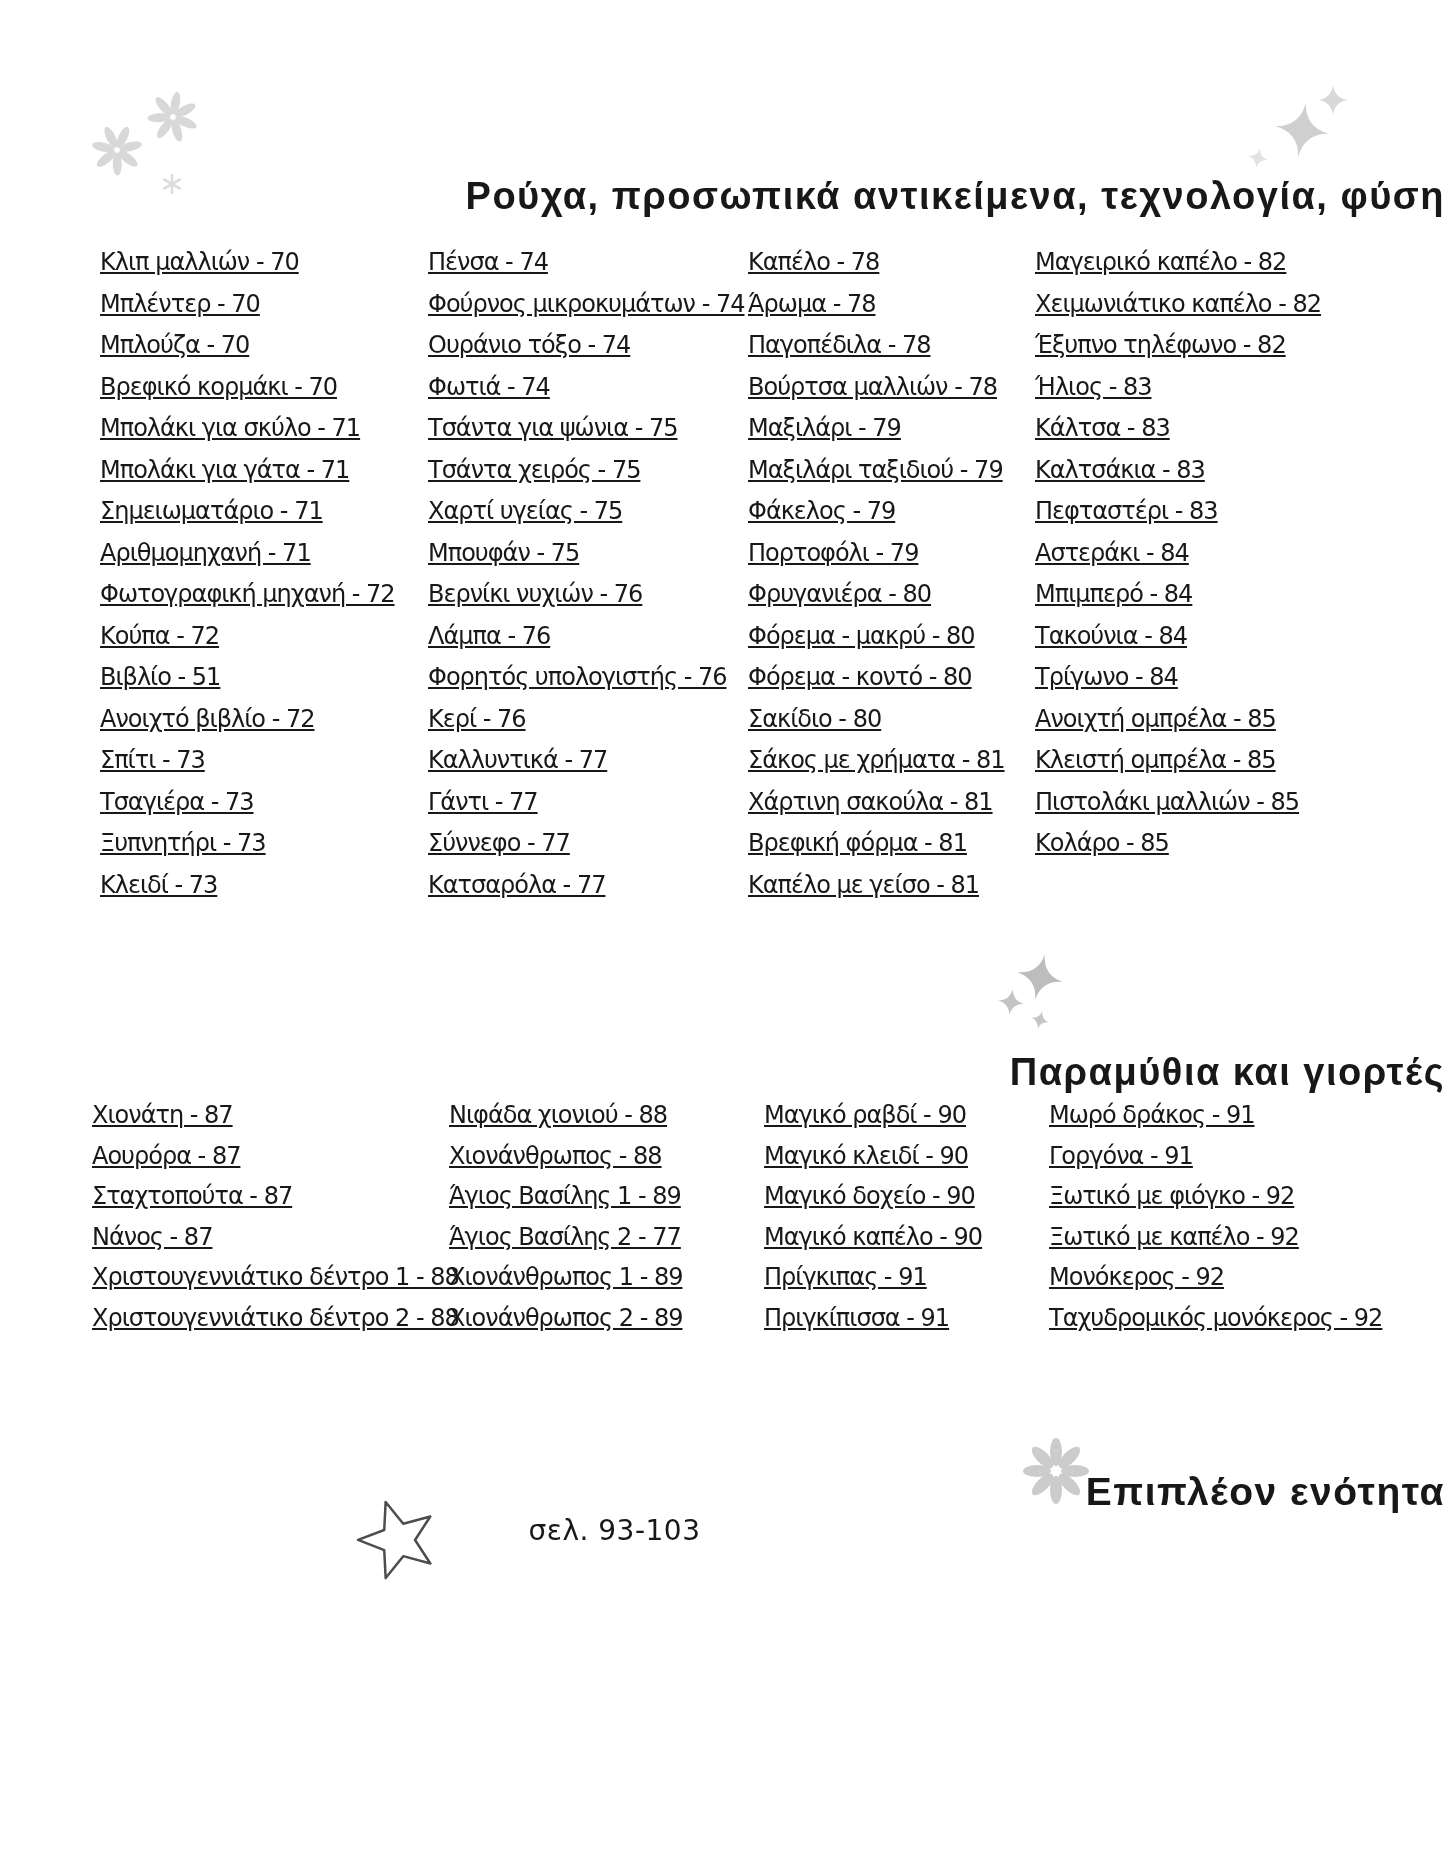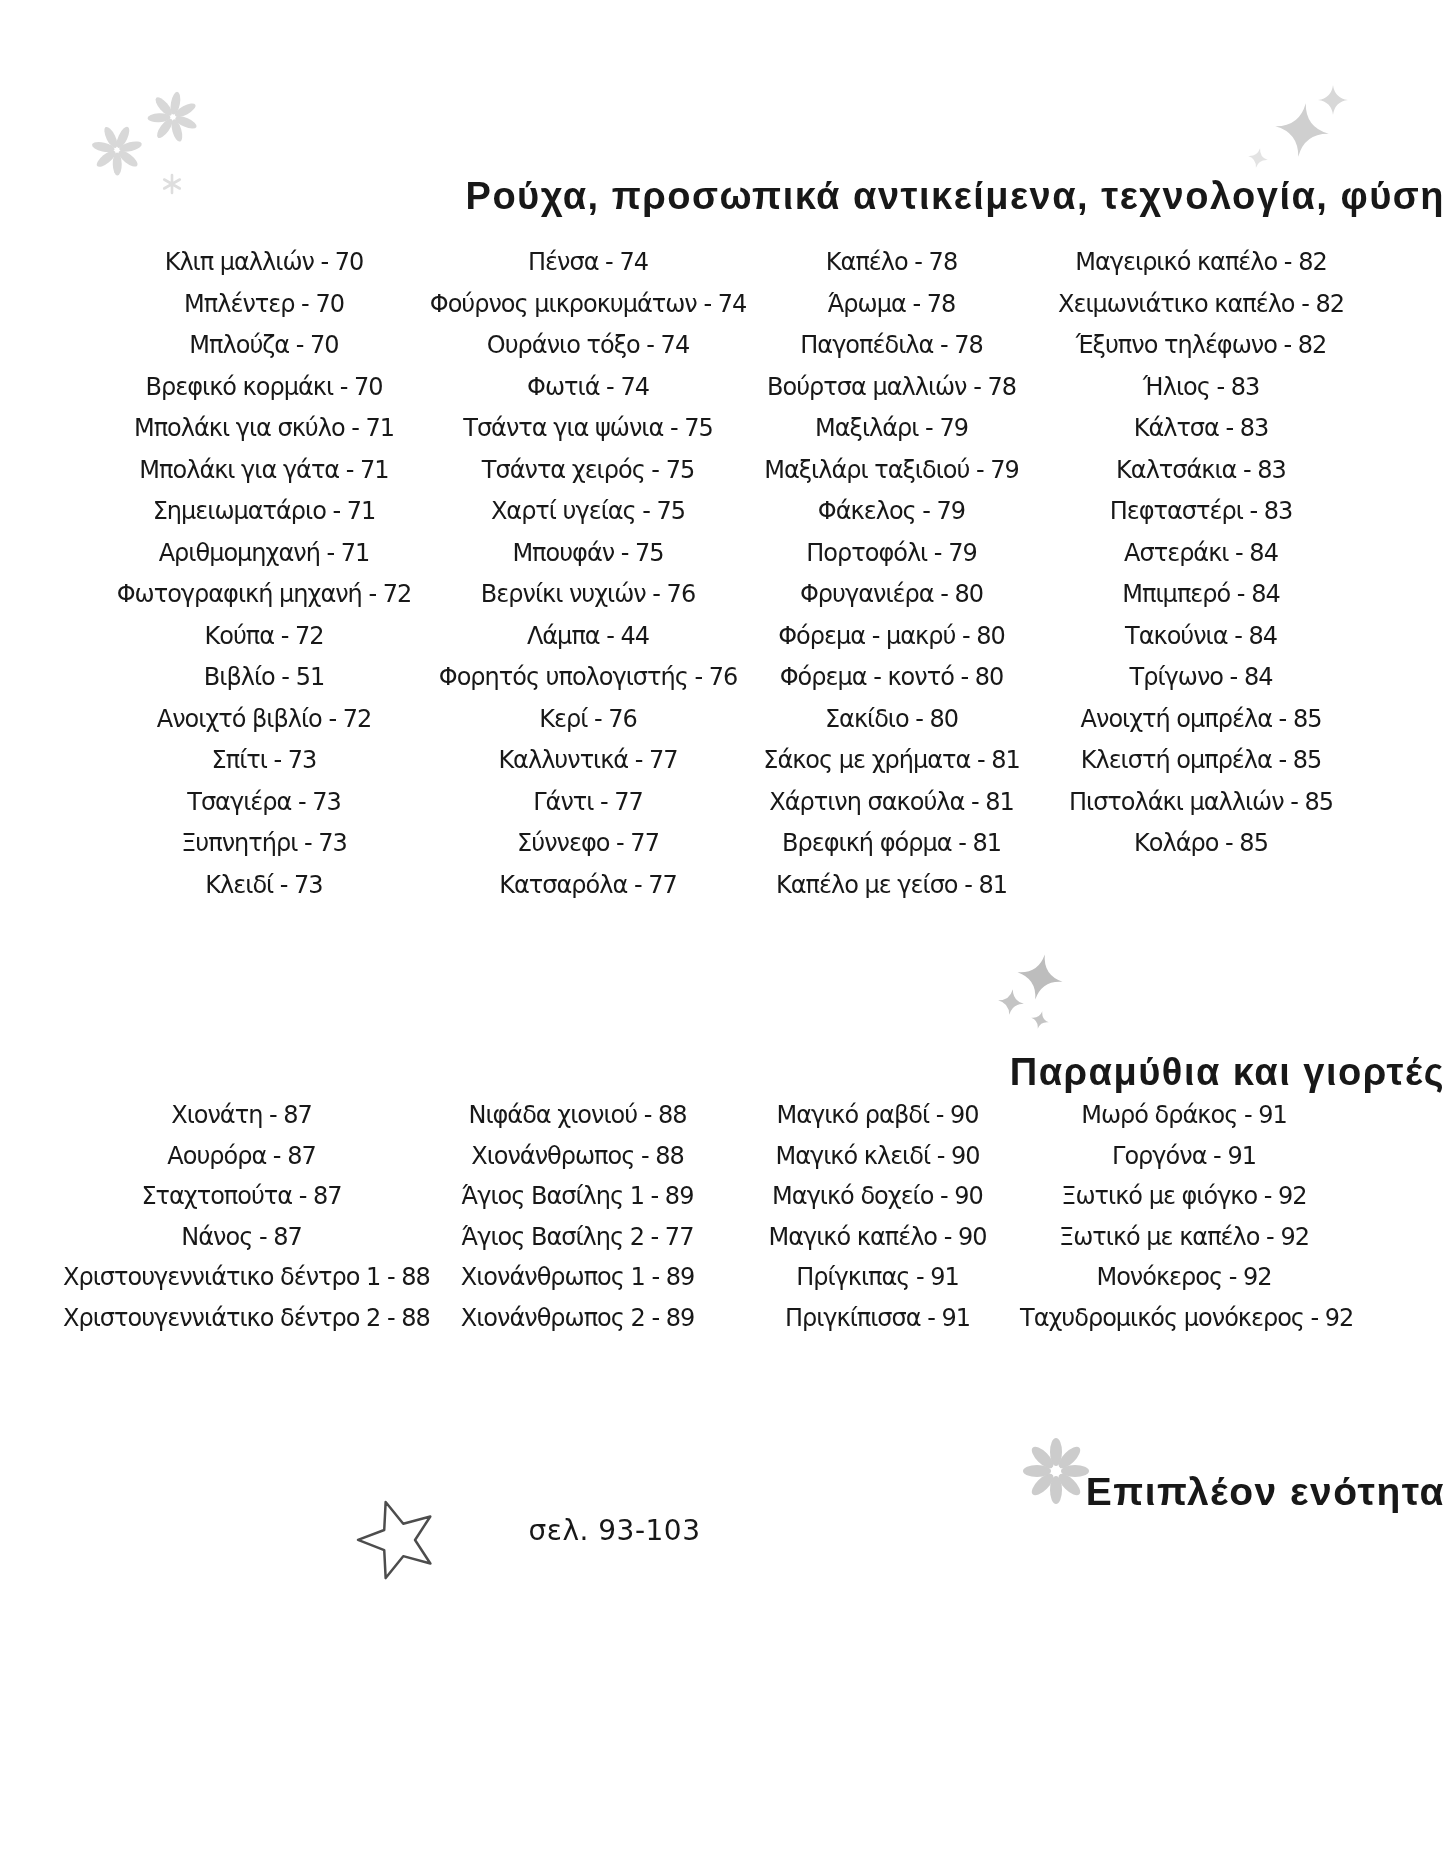--- a/index.html
+++ b/index.html
@@ -14,22 +14,22 @@
   }
   .ttl-main { top:147px; font-size:38px; line-height:48px; }
   .ttl-2    { top:1016px; font-size:38px; line-height:48px; }
   .ttl-3    { top:1436px; font-size:39px; line-height:48px; }
   .subtitle-3 {
     position:absolute; top:1513px; left:0; width:1229px; text-align:center;
     font-size:28px; line-height:36px; letter-spacing:0.5px;
   }
   .list { position:absolute; display:grid; }
   .list-1 { left:100px; top:242px;  grid-template-columns:328px 320px 287px 332px; }
-  .list-2 { left:63px;  top:1095px; grid-template-columns:357px 315px 285px 328px; }
-  .col { text-align:center; }
+  .list-2 { left:92px;  top:1095px; grid-template-columns:357px 315px 285px 328px; }
+  .col { text-align:left;text-decoration:underline; }
   .item {
     white-space:nowrap; font-size:24px; letter-spacing:-1px;
   }
   .list-1 .item { line-height:41.5px; }
   .list-2 .item { line-height:40.5px; }
   .deco { position:absolute; }
 </style>
 </head>
 <body>
 
@@ -89,21 +89,21 @@
       <div class="col">
         <div class="item">Πένσα - 74</div>
         <div class="item">Φούρνος μικροκυμάτων - 74</div>
         <div class="item">Ουράνιο τόξο - 74</div>
         <div class="item">Φωτιά - 74</div>
         <div class="item">Τσάντα για ψώνια - 75</div>
         <div class="item">Τσάντα χειρός - 75</div>
         <div class="item">Χαρτί υγείας - 75</div>
         <div class="item">Μπουφάν - 75</div>
         <div class="item">Βερνίκι νυχιών - 76</div>
-        <div class="item">Λάμπα - 44</div>
+        <div class="item">Λάμπα - 76</div>
         <div class="item">Φορητός υπολογιστής - 76</div>
         <div class="item">Κερί - 76</div>
         <div class="item">Καλλυντικά - 77</div>
         <div class="item">Γάντι - 77</div>
         <div class="item">Σύννεφο - 77</div>
         <div class="item">Κατσαρόλα - 77</div>
       </div>
       <div class="col">
         <div class="item">Καπέλο - 78</div>
         <div class="item">Άρωμα - 78</div>

